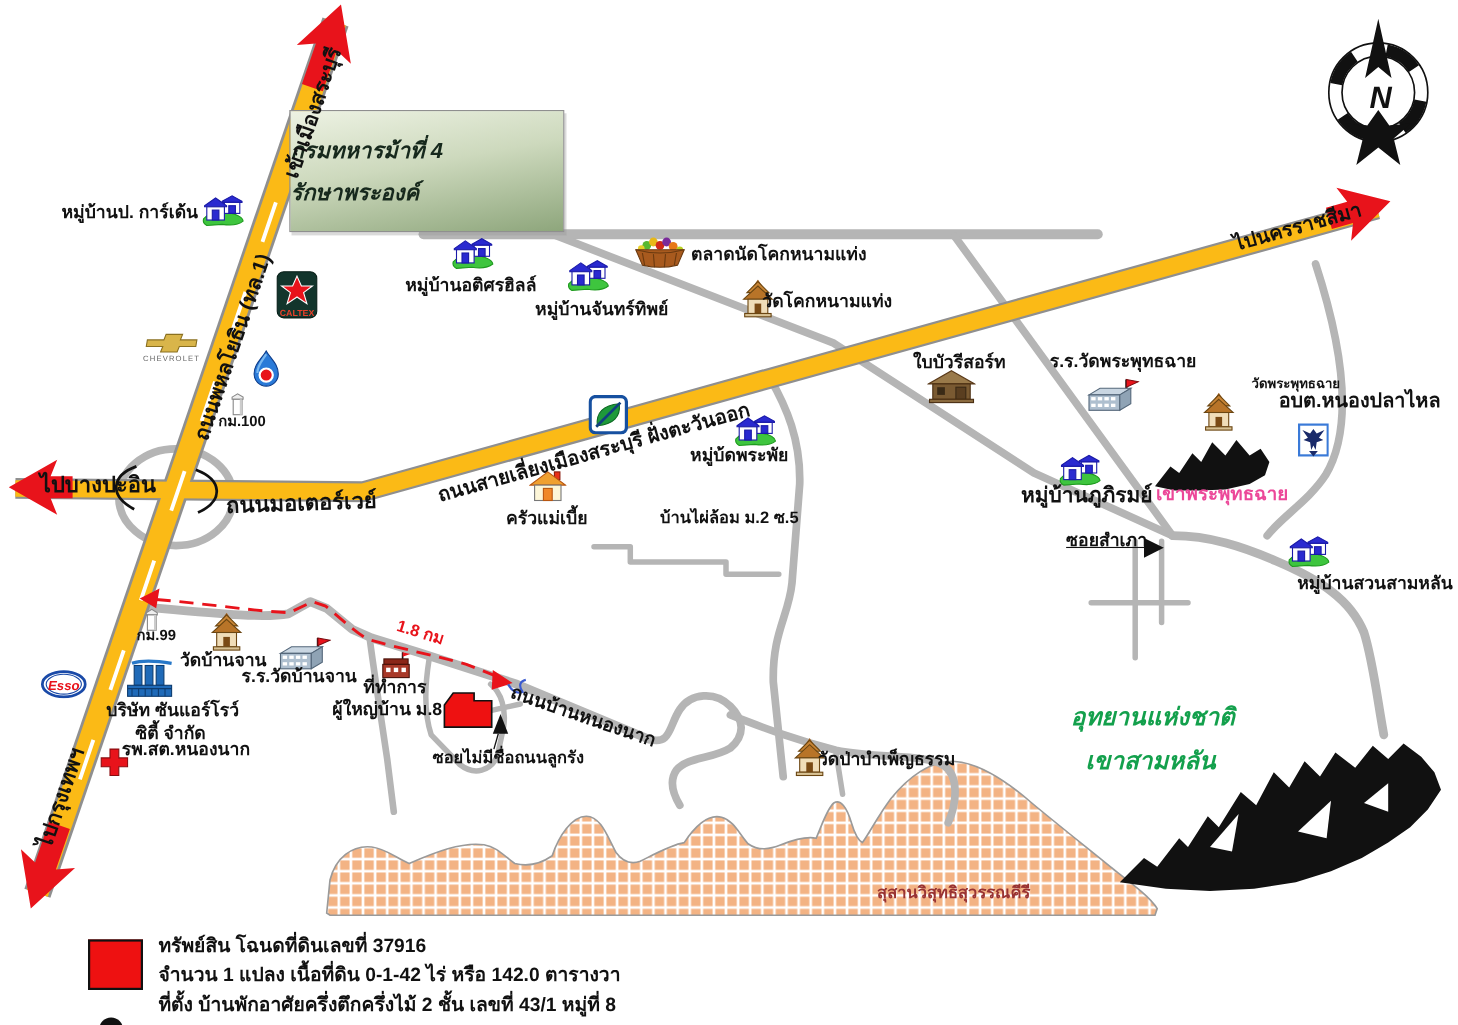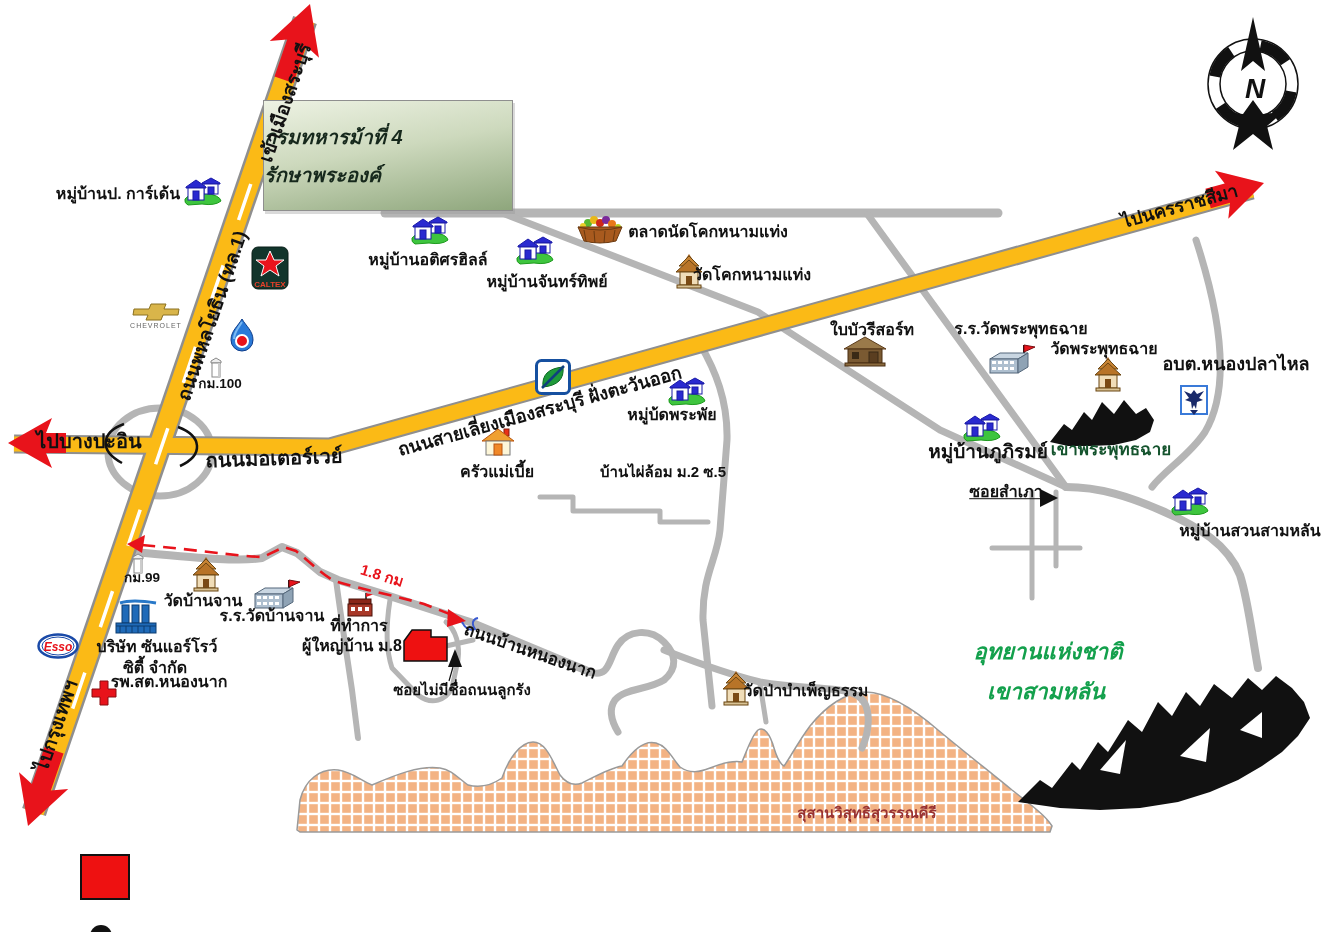--- a/index.html
+++ b/index.html
@@ -134,21 +134,21 @@
       <div class="maplabel" style="left: 274px; top: 458px; font-size: 20px; transform: translate(-50%, -50%) rotate(-2deg);">ถนนมอเตอร์เวย์</div>
       <div class="maplabel" style="left: 540px; top: 412px; font-size: 18px; transform: translate(-50%, -50%) rotate(-15.5deg);">ถนนสายเลี่ยงเมืองสระบุรี ฝั่งตะวันออก</div>
       <div class="maplabel" style="left: 1180px; top: 207px; font-size: 18px; transform: translate(-50%, -50%) rotate(-15.5deg);">ไปนครราชสีมา</div>
       <div class="maplabel" style="left: 530px; top: 652px; font-size: 17px; transform: translate(-50%, -50%) rotate(19deg);">ถนนบ้านหนองนาก</div>
       <div class="maplabel" style="left: 382px; top: 576px; font-size: 15px; color: rgb(232, 19, 27); transform: translate(-50%, -50%) rotate(17deg);">1.8 กม</div>
       <div class="maplabel" style="left: 663px; top: 472px; font-size: 15px; transform: translate(-50%, -50%) rotate(0deg);">บ้านไผ่ล้อม ม.2 ซ.5</div>
       <div class="maplabel" style="left: 1006px; top: 492px; font-size: 16px; text-decoration: underline; transform: translate(-50%, -50%) rotate(0deg);">ซอยสำเภา</div>
       <div class="maplabel" style="left: 462px; top: 690px; font-size: 15px; transform: translate(-50%, -50%) rotate(0deg);">ซอยไม่มีชื่อถนนลูกรัง</div>
       <div class="maplabel" style="left: 1048px; top: 652px; font-size: 22px; color: rgb(19, 160, 76); font-style: italic; transform: translate(-50%, -50%) rotate(0deg);">อุทยานแห่งชาติ</div>
       <div class="maplabel" style="left: 1046px; top: 692px; font-size: 22px; color: rgb(19, 160, 76); font-style: italic; transform: translate(-50%, -50%) rotate(0deg);">เขาสามหลัน</div>
-      <div class="maplabel" style="left: 1111px; top: 450px; font-size: 17px; color: #14532d; transform: translate(-50%, -50%) rotate(0deg);">เขาพระพุทธฉาย</div>
+      <div class="maplabel" style="left: 1111px; top: 450px; font-size: 17px; color: #ec4899; transform: translate(-50%, -50%) rotate(0deg);">เขาพระพุทธฉาย</div>
       <div class="maplabel" style="left: 867px; top: 813px; font-size: 15px; color: rgb(153, 51, 51); transform: translate(-50%, -50%) rotate(0deg);">สุสานวิสุทธิสุวรรณคีรี</div>
       <div class="poi-icon" style="left: 203px; top: 191px;">
         <svg width="42" height="32" viewBox="0 0 42 32">
    <path d="M3 24 Q10 16 22 18 Q38 20 39 26 Q33 31 20 29 L6 30 Q2 28 3 24 Z" fill="#3ec53e" stroke="#1e9a1e"></path>
    <g stroke="#1a1aa8" stroke-width="1">
             <polygon points="20,8 29,3 38,8 38,9 20,9" fill="#2a2ad0"></polygon>
    <rect x="22" y="9" width="14" height="10" fill="#fff"></rect>
             <rect x="26" y="12" width="6" height="7" fill="#2a2ad0"></rect>
           </g>
    <g stroke="#1a1aa8" stroke-width="1">
@@ -278,21 +278,21 @@
       <div class="poi-icon" style="left: 1108px; top: 375px;">
         <svg width="30" height="36" viewBox="0 0 30 36">
    <polygon points="15,0 19,6 11,6" fill="#a06020"></polygon>
    <polygon points="15,2 25,12 5,12" fill="#c88434" stroke="#6b4612"></polygon>
    <polygon points="15,6 28,18 2,18" fill="#b87428" stroke="#6b4612"></polygon>
    <rect x="6" y="18" width="18" height="13" fill="#f0ddb8" stroke="#6b4612"></rect>
    <rect x="12" y="22" width="6" height="9" fill="#7a4a14"></rect>
    <rect x="3" y="31" width="24" height="3" fill="#d8c294" stroke="#6b4612"></rect>
         </svg>
       </div>
-      <div class="maplabel" style="left: 1104px; top: 349px; font-size: 16px; transform: translate(-50%, -50%) rotate(0deg);">วัดพระพุทธฉาย</div>
+      <div class="maplabel" style="left: 1178px; top: 349px; font-size: 12px; transform: translate(-50%, -50%) rotate(0deg);">วัดพระพุทธฉาย</div>
       <div class="poi-icon" style="left: 1194px; top: 400px;">
         <svg width="28" height="36" viewBox="0 0 28 36">
    <rect x="1" y="4" width="26" height="28" fill="#fff" stroke="#3a7ad8" stroke-width="2"></rect>
    <path d="M14 8 L17 12 L24 9 L19 16 L23 18 L17 20 L16 27 L14 23 L12 27 L11 20 L5 18 L9 16 L4 9 L11 12 Z" fill="#1a2a6a"></path>
    <path d="M10 28 L18 28 L14 33 Z" fill="#1a2a6a"></path>
         </svg>
       </div>
       <div class="maplabel" style="left: 1236px; top: 365px; font-size: 18px; transform: translate(-50%, -50%) rotate(0deg);">อบต.หนองปลาไหล</div>
       <div class="poi-icon" style="left: 982px; top: 427px;">
         <svg width="42" height="32" viewBox="0 0 42 32">
@@ -445,27 +445,32 @@
    <circle cx="14" cy="23" r="6" fill="#e8131b" stroke="#fff" stroke-width="2"></circle>
         </svg>
       </div>
       <div class="poi-icon" style="left: 553px; top: 377px;">
         <svg width="36" height="36" viewBox="0 0 36 36">
    <rect x="1.5" y="1.5" width="33" height="33" rx="5" fill="#fff" stroke="#1650a0" stroke-width="3"></rect>
    <path d="M8 28 Q6 10 28 8 Q30 26 8 28 Z" fill="#1e9a3a" stroke="#0d6a24"></path>
    <path d="M7 29 Q18 18 29 7" fill="none" stroke="#10407e" stroke-width="2.5"></path>
         </svg>
       </div>
-      <div class="poi-icon" style="left: 58px; top: 622px; margin-top: 24px;">
+      <div class="poi-icon" style="left: 58px; top: 622px;">
         <svg width="42" height="26" viewBox="0 0 42 26">
    <ellipse cx="21" cy="13" rx="19.5" ry="11.5" fill="#fff" stroke="#1a4aa8" stroke-width="2.5"></ellipse>
    <ellipse cx="21" cy="13" rx="16" ry="9" fill="none" stroke="#1a4aa8"></ellipse>
    <text x="21" y="18" text-anchor="middle" font-size="12" font-style="italic" font-weight="bold" fill="#e8131b">Esso</text>
         </svg>
       </div>
     </div>
 
 <div id="legend">
   <div id="legend-swatch"></div>
+  <div class="lines">
+    <div>ทรัพย์สิน  โฉนดที่ดินเลขที่ 37916</div>
+    <div>จำนวน 1 แปลง เนื้อที่ดิน 0-1-42 ไร่ หรือ 142.0 ตารางวา</div>
+    <div>ที่ตั้ง บ้านพักอาศัยครึ่งตึกครึ่งไม้ 2 ชั้น เลขที่ 43/1 หมู่ที่ 8</div>
+  </div>
 </div>
 <div id="legend-extra-symbol"></div>
 
 </div>
 
 </body></html>

